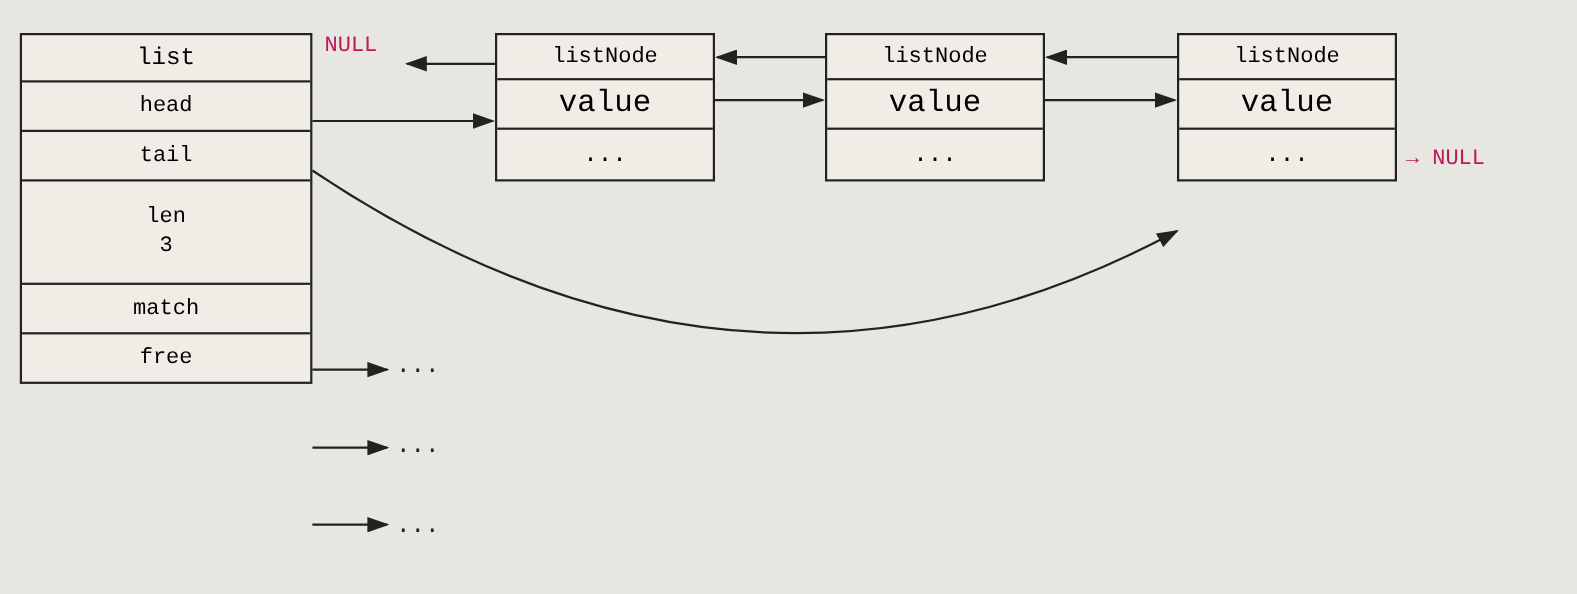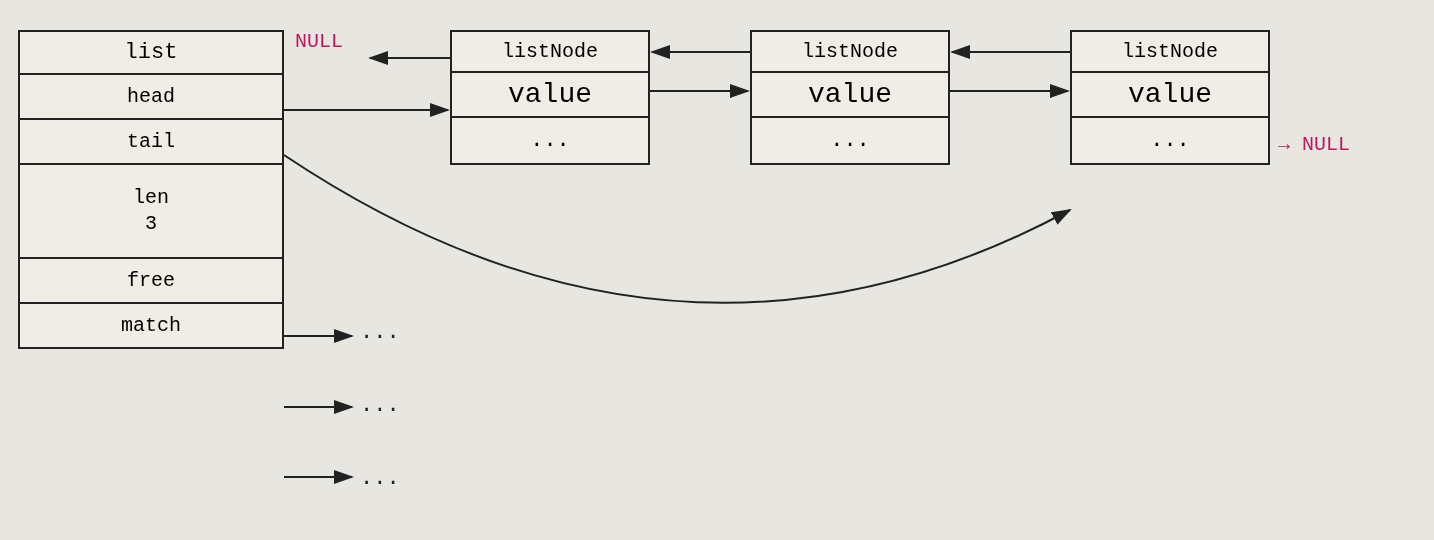--- a/index.html
+++ b/index.html
@@ -112,22 +112,22 @@
 </head>
 <body>
 
 <div class="diagram-container">
 
   <div class="list-box">
     <div class="list-box-title">list</div>
     <div class="list-box-row">head</div>
     <div class="list-box-row">tail</div>
     <div class="list-box-row len-row">len<br>3</div>
+    <div class="list-box-row">match</div>
     <div class="list-box-row">free</div>
-    <div class="list-box-row">match</div>
   </div>
 
   <div class="node-box" style="left: 450px; top: 30px;">
     <div class="node-box-title">listNode</div>
     <div class="node-box-value">value</div>
     <div class="node-box-dots">...</div>
   </div>
 
   <div class="node-box" style="left: 750px; top: 30px;">
     <div class="node-box-title">listNode</div>

